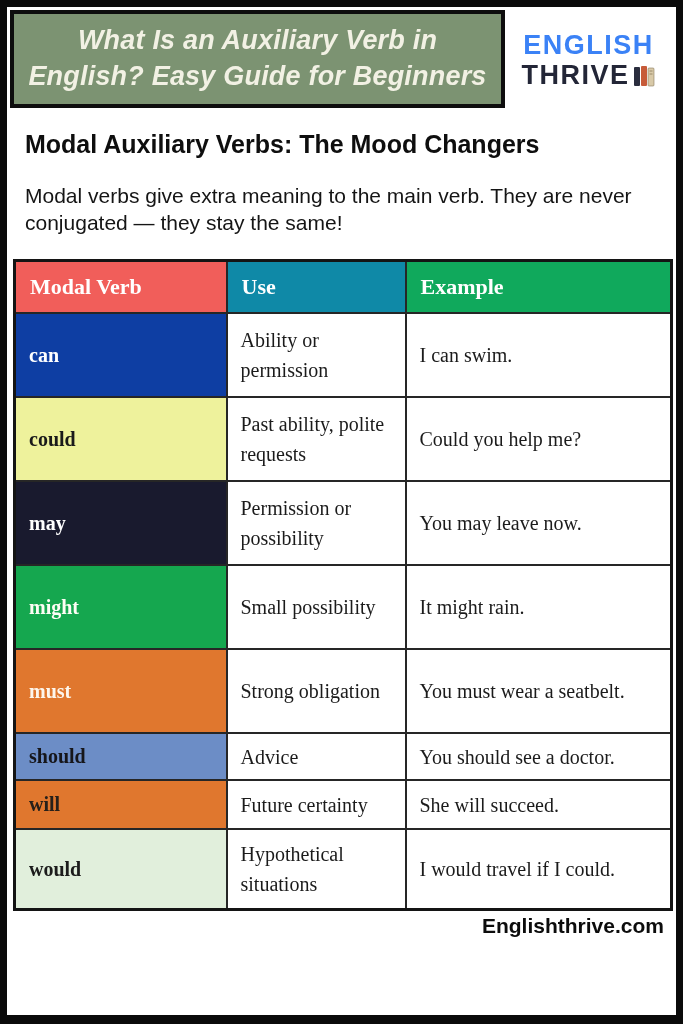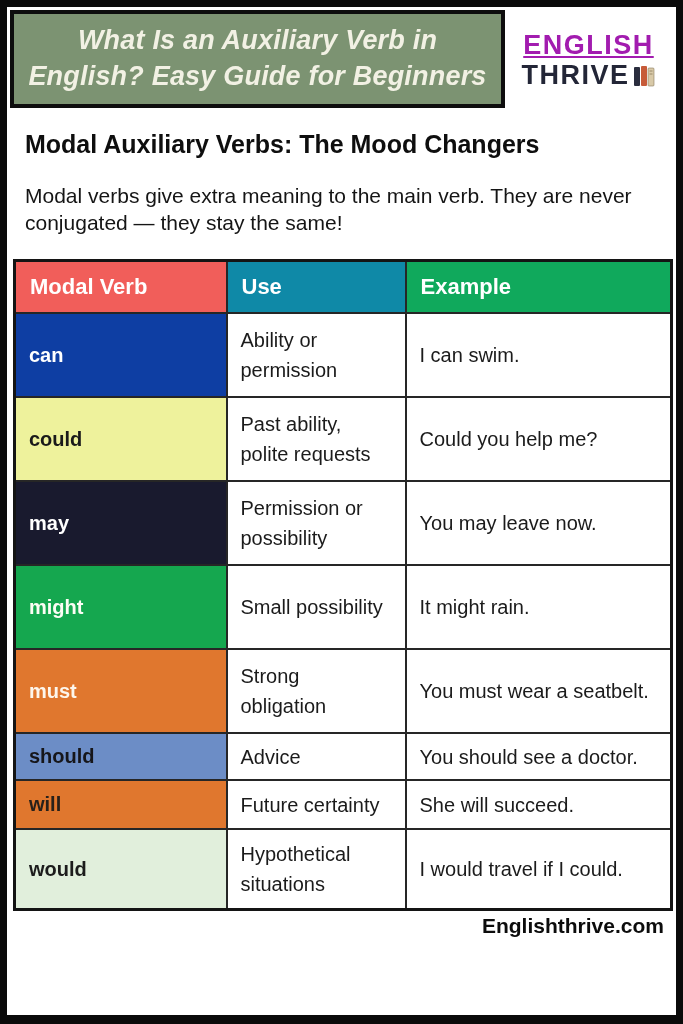--- a/index.html
+++ b/index.html
@@ -15,32 +15,32 @@
   .header-row { display:flex; margin:3px 4px 0 3px; height:98px; }
   .title-box {
     width:495px; background:#7c9372; border:4px solid #0d0d0d;
     display:flex; align-items:center; padding:0 8px;
   }
   .title-text {
     color:#f2f1e4; font-size:27px; font-weight:bold; font-style:italic;
     text-align:center; line-height:1.32; letter-spacing:.2px;
   }
   .logo-box { flex:1; display:flex; flex-direction:column; align-items:center; justify-content:center; padding-top:4px; }
-  .logo-english { color:#a21caf; font-size:27px; font-weight:bold; letter-spacing:1.5px; line-height:1.1;text-decoration:underline; }
+  .logo-english { color:#3b82f6; font-size:27px; font-weight:bold; letter-spacing:1.5px; line-height:1.1; }
   .logo-thrive  { color:#232637; font-size:27px; font-weight:bold; letter-spacing:1.5px; line-height:1.1; display:flex; align-items:center; gap:2px; }
   .books-icon { display:inline-block; width:24px; height:26px; }
 
   .section-heading { margin:22px 16px 0 18px; font-size:25px; font-weight:bold; color:#0e0e0e; }
   .intro { margin:24px 20px 0 18px; font-size:21px; color:#151515; line-height:1.28; }
 
   table.modal-table {
     border-collapse:collapse; margin:22px 0 0 6px; width:657px;
     table-layout:fixed; border:3px solid #141414;
   }
-  .modal-table th, .modal-table td { border:2px solid #262626; vertical-align:middle; }
+  .modal-table th, .modal-table td { border:2px solid #262626; vertical-align:middle;font-family:Liberation Serif, serif; }
   .modal-table th {
     color:#ffffff; font-size:22px; font-weight:bold; text-align:left;
     padding:0 0 0 14px; height:53px;
   }
   td.verb-cell { font-size:20px; font-weight:bold; padding-left:13px; }
   td.plain-cell {
     font-size:20px; color:#1b1b1b; background:#ffffff;
     padding:6px 18px 6px 13px; line-height:1.5;
   }
   tr.r-tall  { height:84px; }

